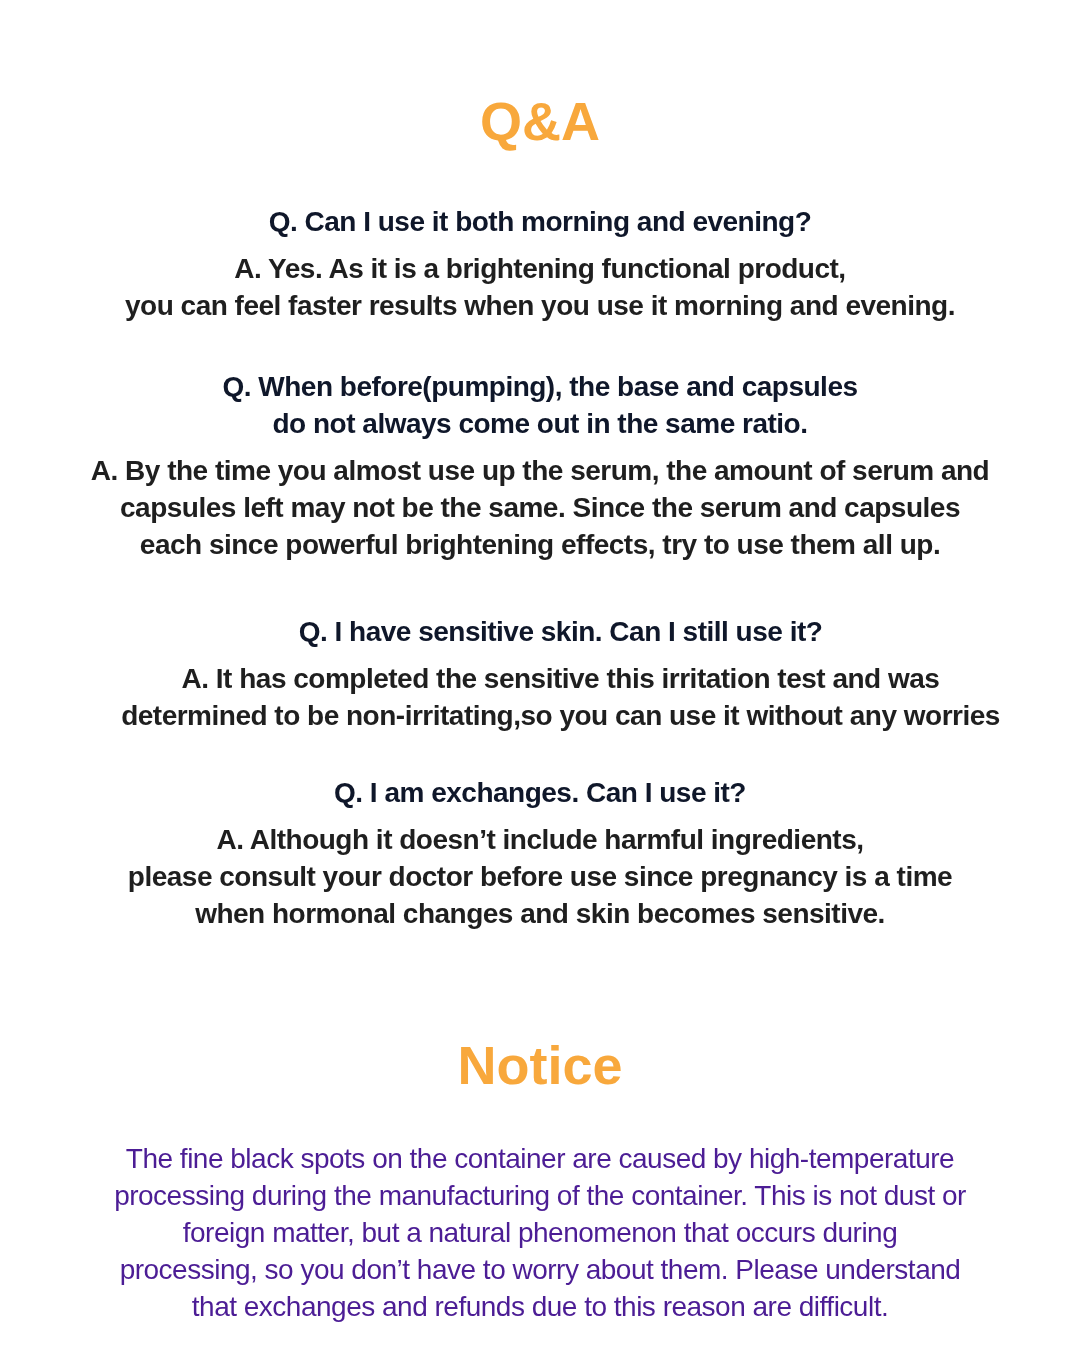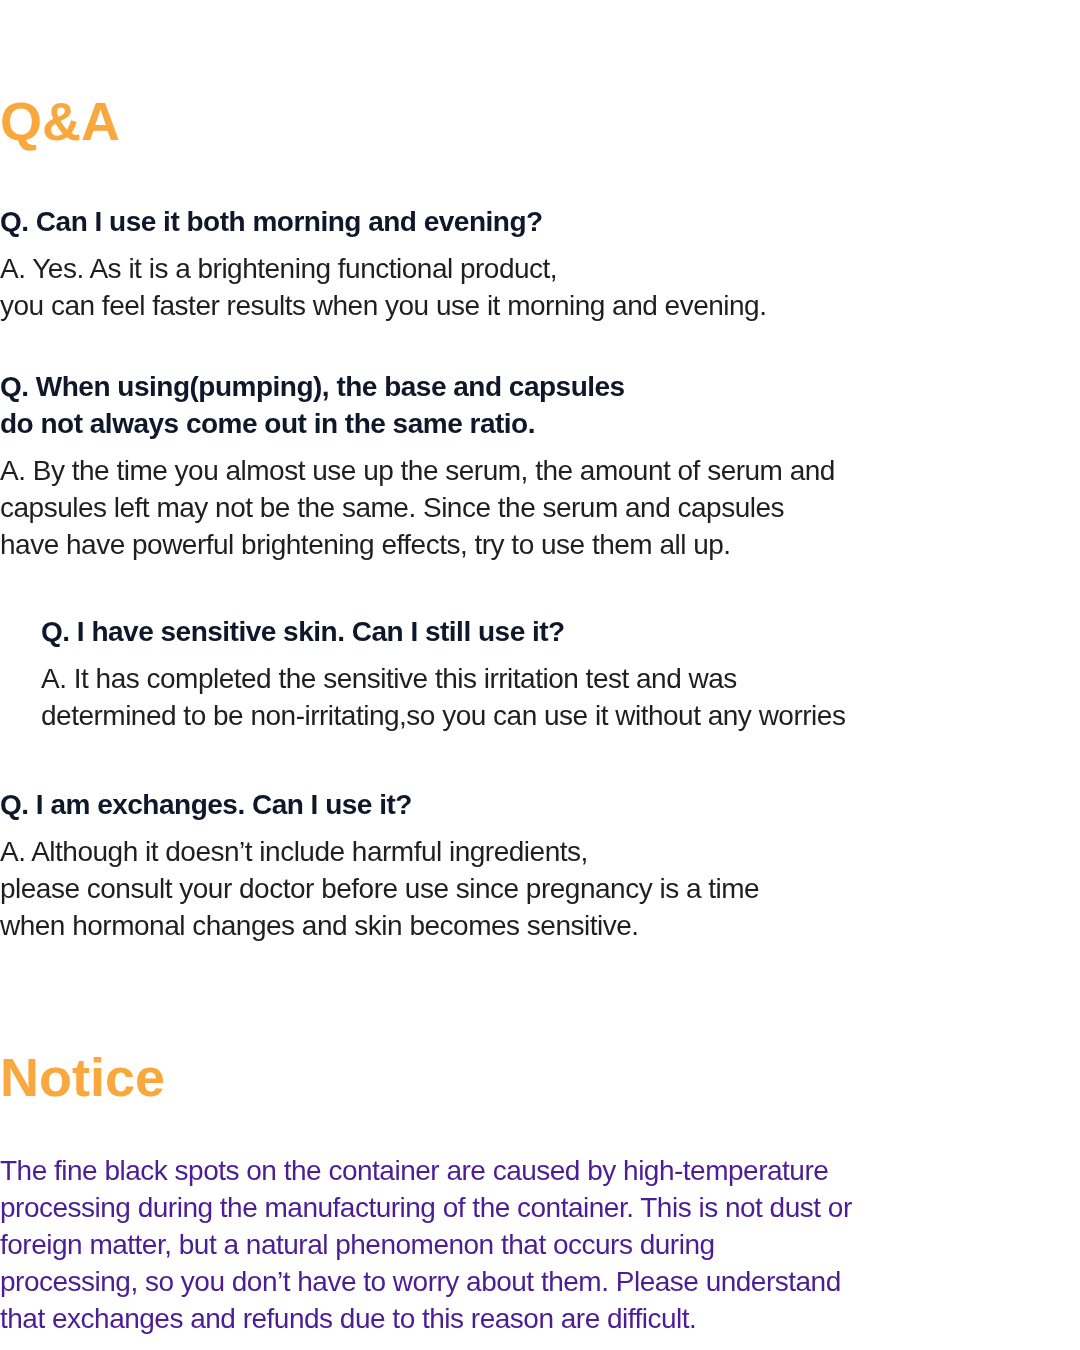--- a/index.html
+++ b/index.html
@@ -9,21 +9,21 @@
     width: 1080px;
     height: 1350px;
     margin: 0 auto;
     background: #ffffff;
     font-family: "Liberation Sans", sans-serif;
     color: #1f1f1f;
     overflow: hidden;
   }
   .content {
     padding-top: 92px;
-    text-align: left;
+    text-align: center;
   }
   .section-title {
     font-size: 54px;
     font-weight: bold;
     color: #F8A83C;
     letter-spacing: 0px;
     line-height: 1.1;
   }
   .qa-title { margin-bottom: 52px; }
   .qa-item { margin-bottom: 44px; }
@@ -31,28 +31,28 @@
     font-size: 28px;
     font-weight: bold;
     line-height: 37px;
     letter-spacing: -0.5px;
     white-space: pre-line;
     margin-bottom: 10px;
     color: #0f172a;
   }
   .qa-item .answer {
     font-size: 28px;
-    font-weight: normal;
+    font-weight: bold;
     line-height: 37px;
     letter-spacing: -0.5px;
     white-space: pre-line;
     color: #1f1f1f;
   }
   .qa-item-2 { margin-bottom: 50px; }
-  .qa-item-3 { margin-bottom: 52px; padding-left: 41px; }
+  .qa-item-3 { margin-bottom: 40px; padding-left: 41px; }
   .notice-section { margin-top: 104px; }
   .notice-title { margin-bottom: 42px; }
   .notice-body {
     font-size: 28px;
     line-height: 37px;
     letter-spacing: -0.5px;
     white-space: pre-line;
     color: #4c1d95;
     margin-top: 44px;
   }
@@ -65,25 +65,25 @@
 
     <h1 class="section-title qa-title">Q&amp;A</h1>
 
     <div class="qa-item">
       <div class="question">Q. Can I use it both morning and evening?</div>
       <div class="answer">A. Yes. As it is a brightening functional product,
 you can feel faster results when you use it morning and evening.</div>
     </div>
 
     <div class="qa-item qa-item-2">
-      <div class="question">Q. When using(pumping), the base and capsules
+      <div class="question">Q. When before(pumping), the base and capsules
 do not always come out in the same ratio.</div>
       <div class="answer">A. By the time you almost use up the serum, the amount of serum and
 capsules left may not be the same. Since the serum and capsules
-have have powerful brightening effects, try to use them all up.</div>
+each since powerful brightening effects, try to use them all up.</div>
     </div>
 
     <div class="qa-item qa-item-3">
       <div class="question">Q. I have sensitive skin. Can I still use it?</div>
       <div class="answer">A. It has completed the sensitive this irritation test and was
 determined to be non-irritating,so you can use it without any worries</div>
     </div>
 
     <div class="qa-item">
       <div class="question">Q. I am exchanges. Can I use it?</div>

